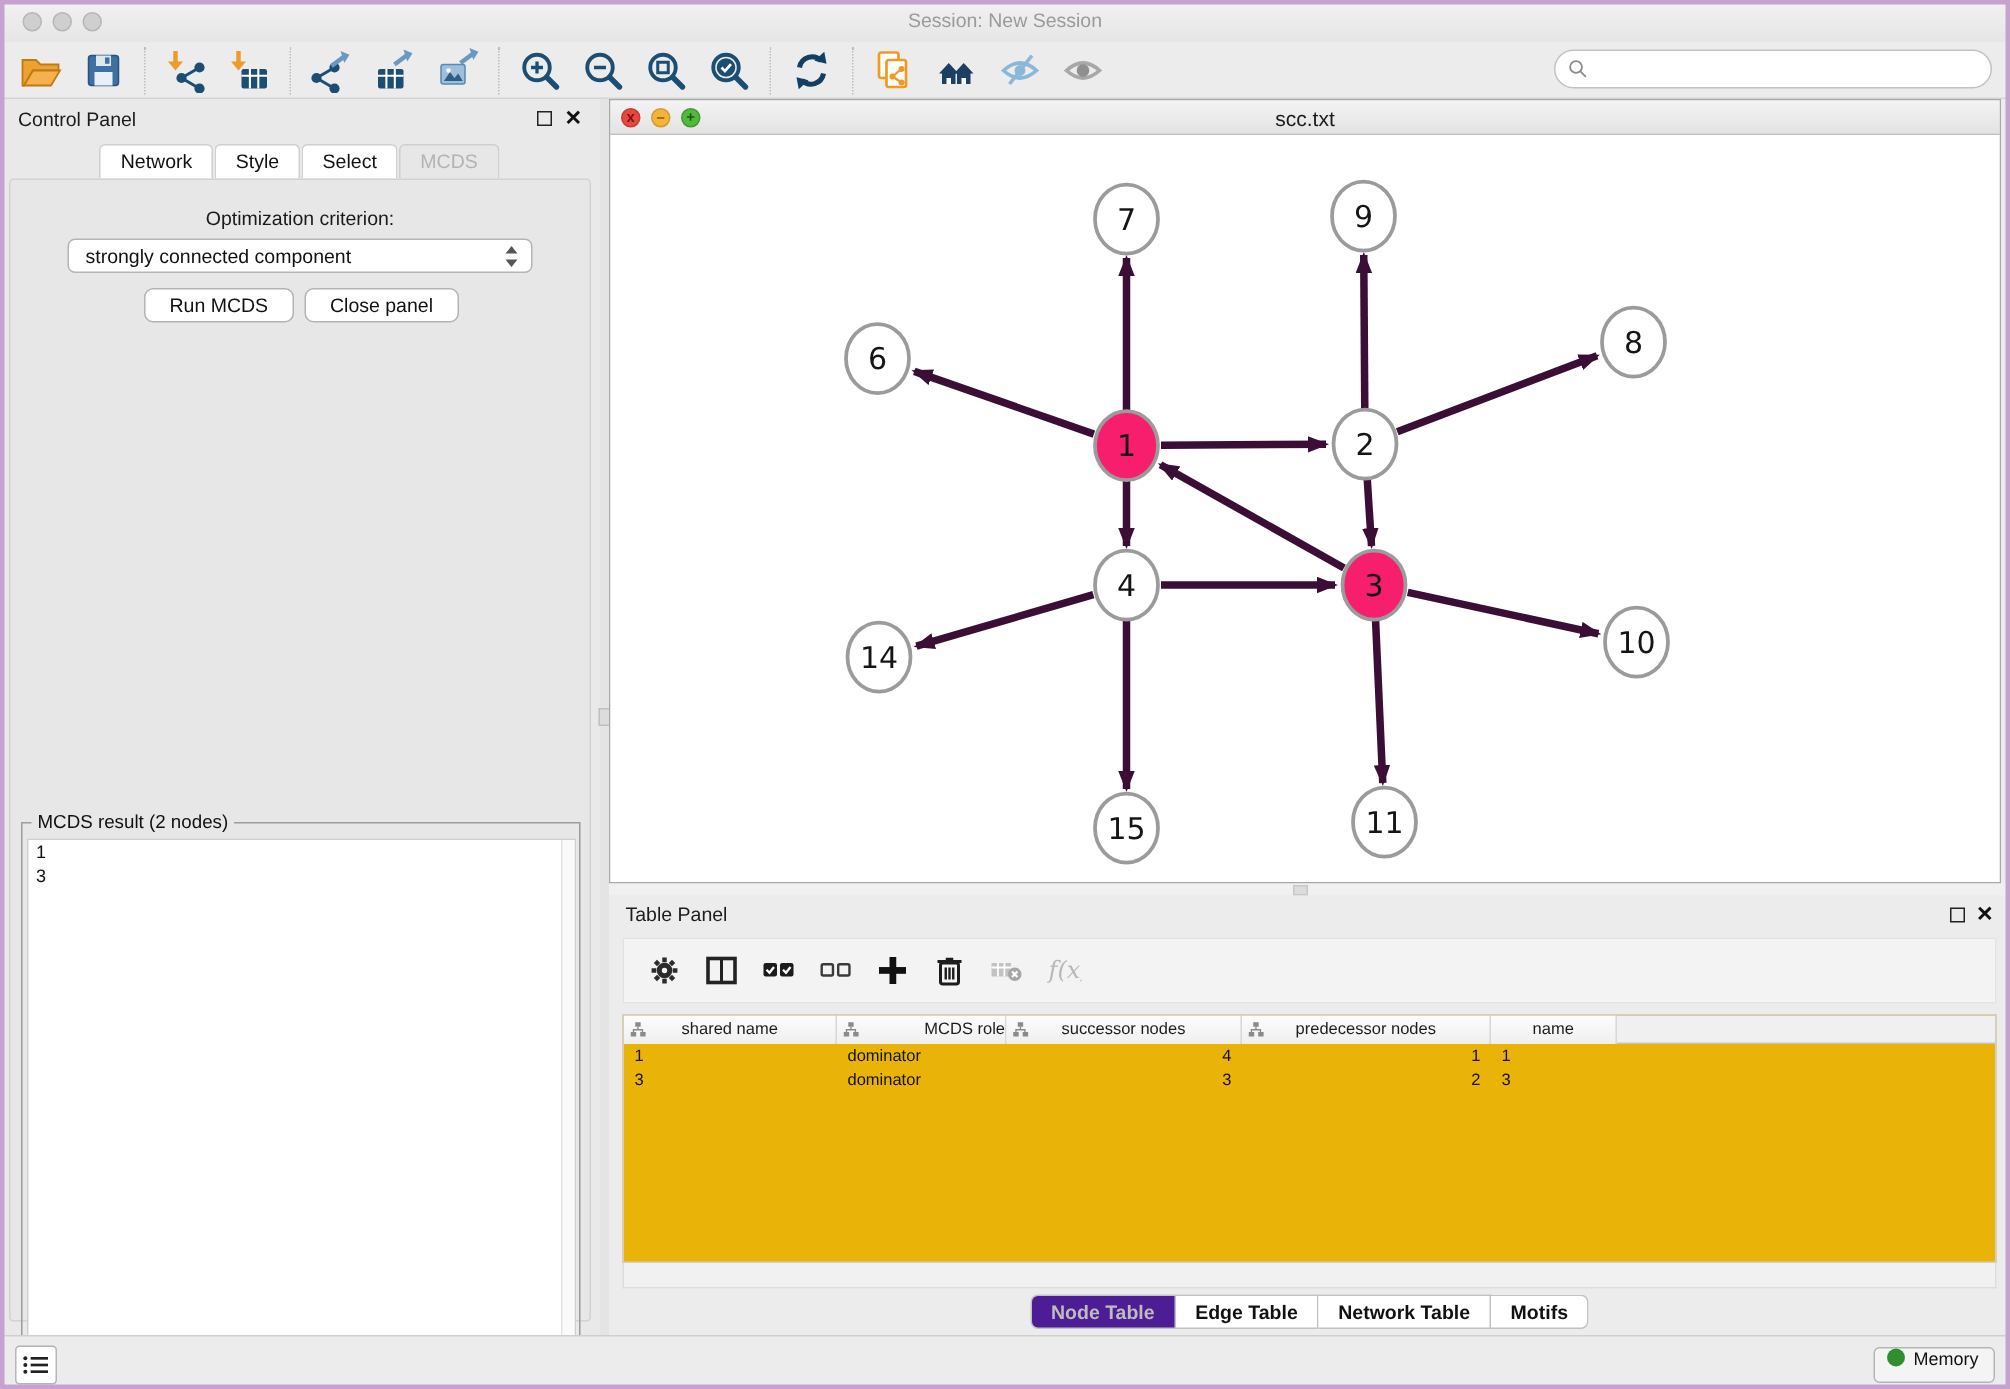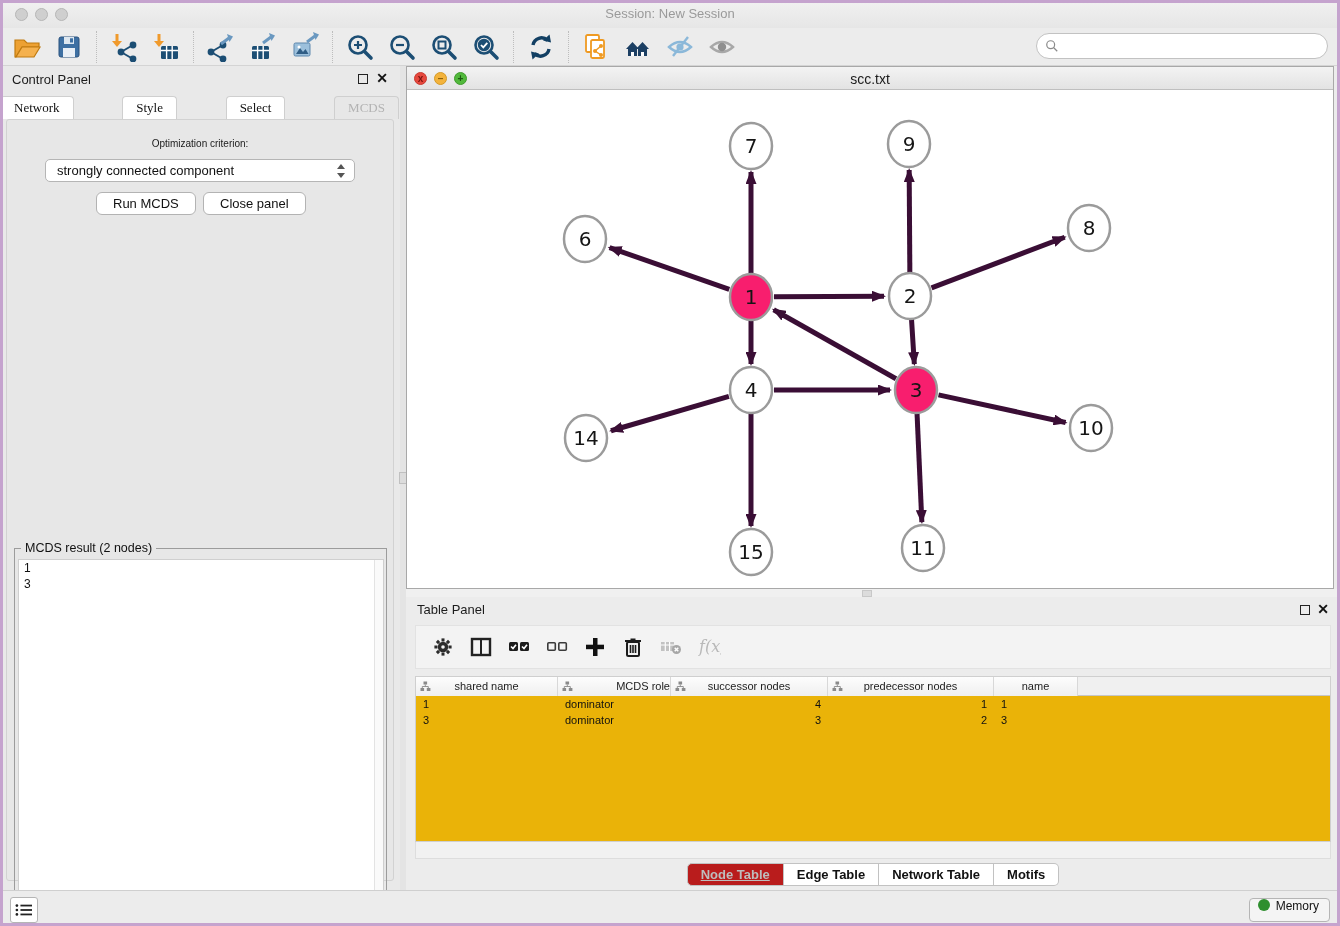--- a/index.html
+++ b/index.html
@@ -28,27 +28,27 @@
   .searchbox svg { width:14px; height:14px; flex:0 0 auto; }
   .searchbox input { border:none; outline:none; background:transparent; font-size:12px; width:100%; margin-left:5px; font-family:"Liberation Sans",sans-serif; }
 
   
   .control-panel { position:absolute; left:0; top:66px; width:400px; height:824px; background:#e9e9e9; }
   .panel-head { position:relative; height:28px; }
   .panel-title { position:absolute; left:12px; top:6px; font-size:13px; color:#1c1c1c; }
   .float-ic { position:absolute; top:8px; width:10px; height:10px; border:1.6px solid #222; cursor:pointer; }
   .close-ic { position:absolute; top:4px; font-size:14px; font-weight:bold; color:#111; cursor:pointer; }
   .cp-float{ right:32px; } .cp-close{ right:12px; }
-  .cp-tabs { position:absolute; left:0; top:30px; width:100%; height:23px; display:flex; justify-content:space-between;font-family:Liberation Serif, serif; }
+  .cp-tabs { position:absolute; left:0; top:30px; width:100%; height:23px; display:flex; justify-content:center; }
   .cp-tab { height:23px; padding:0 13px; font-size:13px; line-height:22px; background:#fff;
     border:1px solid #cfcfcf; border-bottom:none; margin-right:1px; border-radius:4px 4px 0 0; color:#111; cursor:pointer; }
   .cp-tab.active { background:#e7e7e7; color:#b3b3b3; }
   .cp-content { position:absolute; left:6px; top:53px; width:388px; height:762px;
     background:#e7e7e7; border:1px solid #d2d2d2; border-radius:3px; }
-  .opt-label { margin-top:18px; text-align:center; font-size:10px; color:#1a1a1a; }
+  .opt-label { margin-top:18px; text-align:center; font-size:13px; color:#1a1a1a; }
   .select { position:absolute; left:38px; top:39px; width:310px; height:23px; background:#fff;
     border:1px solid #b5b5b5; border-radius:5px; font-size:13px; line-height:21px; padding-left:11px; color:#111; cursor:pointer; }
   .stepper { position:absolute; right:7px; top:2px; width:10px; height:18px; }
   .stepper .up, .stepper .dn { position:absolute; left:0; width:0; height:0; border-left:4.5px solid transparent; border-right:4.5px solid transparent; }
   .stepper .up { top:2px; border-bottom:5px solid #555; }
   .stepper .dn { bottom:2px; border-top:5px solid #555; }
   .cp-btn { position:absolute; top:72px; height:23px; background:#fff; border:1px solid #b3b3b3;
     border-radius:6px; font-size:13px; color:#111; padding:0 16px; line-height:21px; cursor:pointer; font-family:"Liberation Sans",sans-serif; }
   .btn-run { left:89px; } .btn-close { left:196px; }
   .fieldset { position:absolute; left:7px; top:428px; width:373px; height:378px; border:1px solid #9c9c9c; }
@@ -92,21 +92,21 @@
   .th svg { position:absolute; left:4px; top:4px; width:11px; height:11px; }
   .trow { display:flex; height:16px; }
   .td { font-size:11px; color:#111; line-height:16px; padding:0 7px; white-space:nowrap; overflow:hidden; }
   .td.num { text-align:right; }
   .tp-scrollstrip { position:absolute; left:9px; top:245px; width:916px; height:17px; background:#f1f1f1; border:1px solid #ddd; border-top:none; }
   .tp-tabs { position:absolute; left:0; top:266px; width:100%; height:24px; display:flex; justify-content:center; }
   .tp-tab { height:23px; padding:0 13px; line-height:22px; font-size:13px; font-weight:bold; color:#111;
     background:#fff; border:1px solid #c2c2c2; border-left:none; cursor:pointer; }
   .tp-tab:first-child { border-left:1px solid #c2c2c2; border-radius:5px 0 0 5px; }
   .tp-tab:last-child { border-radius:0 5px 5px 0; }
-  .tp-tab.active { background:#b91c1c; color:#bdbdbd;text-decoration:underline; }
+  .tp-tab.active { background:#4c1d95; color:#bdbdbd; }
 
   
   .status-bar { position:absolute; left:0; top:890px; width:1340px; height:36px;
     background:#ececec; border-top:1px solid #cfcfcf; }
   .list-btn { position:absolute; left:10px; top:6px; width:28px; height:26px; background:#fff;
     border:1px solid #b5b5b5; border-radius:3px; display:flex; align-items:center; justify-content:center; cursor:pointer; }
   .mem-btn { position:absolute; right:10px; top:7px; height:24px; background:#f4f4f4;
     border:1px solid #b5b5b5; border-radius:4px; display:flex; align-items:flex-start; padding:0 10px 0 8px; cursor:pointer; }
   .mem-dot { width:12px; height:12px; border-radius:50%; background:#2f8f2f; margin-right:6px; }
   .mem-label { font-size:12px; color:#111; }

